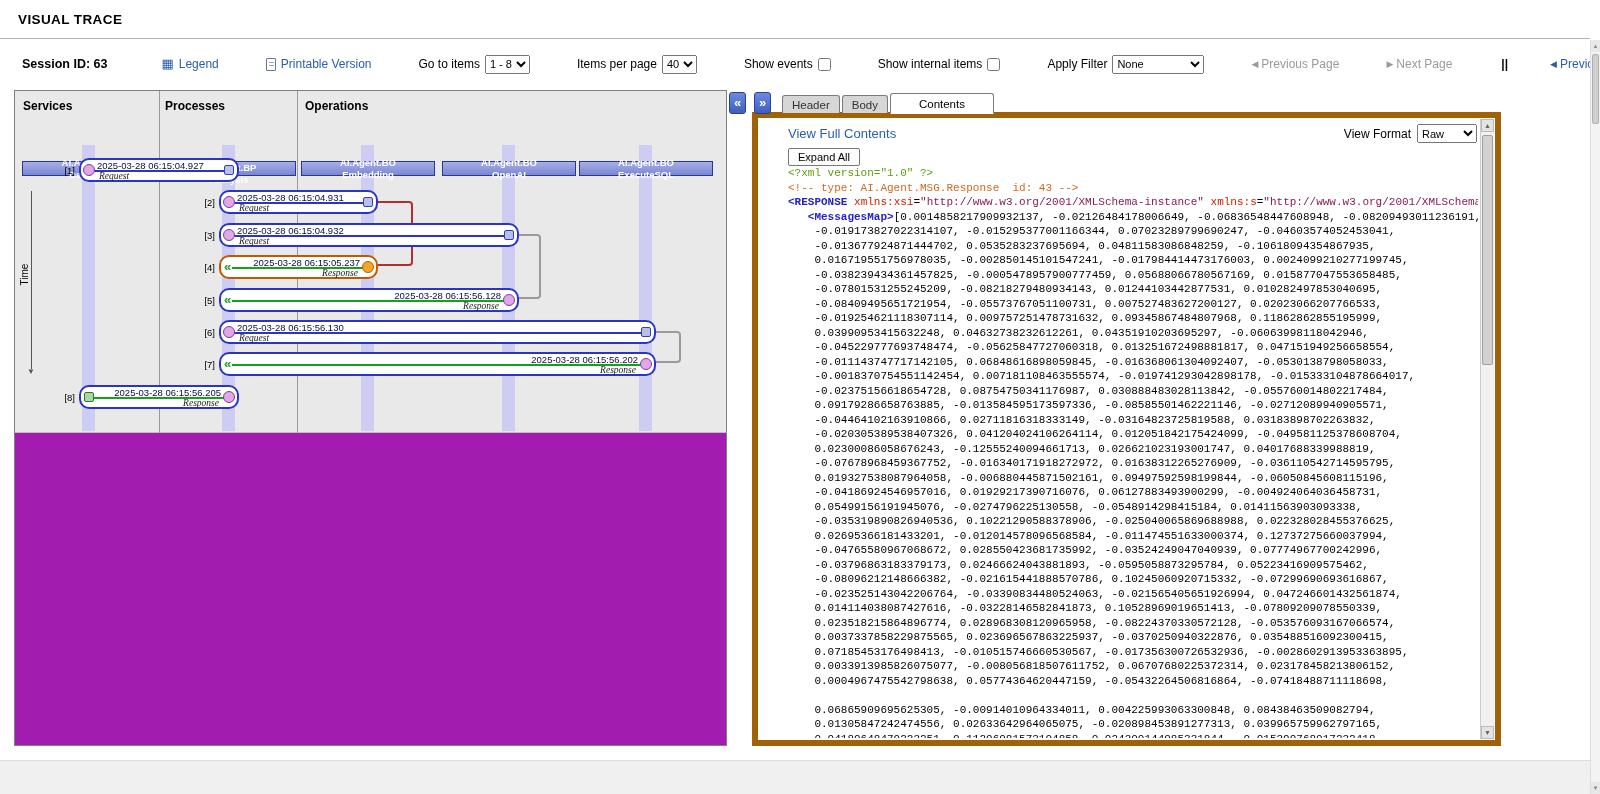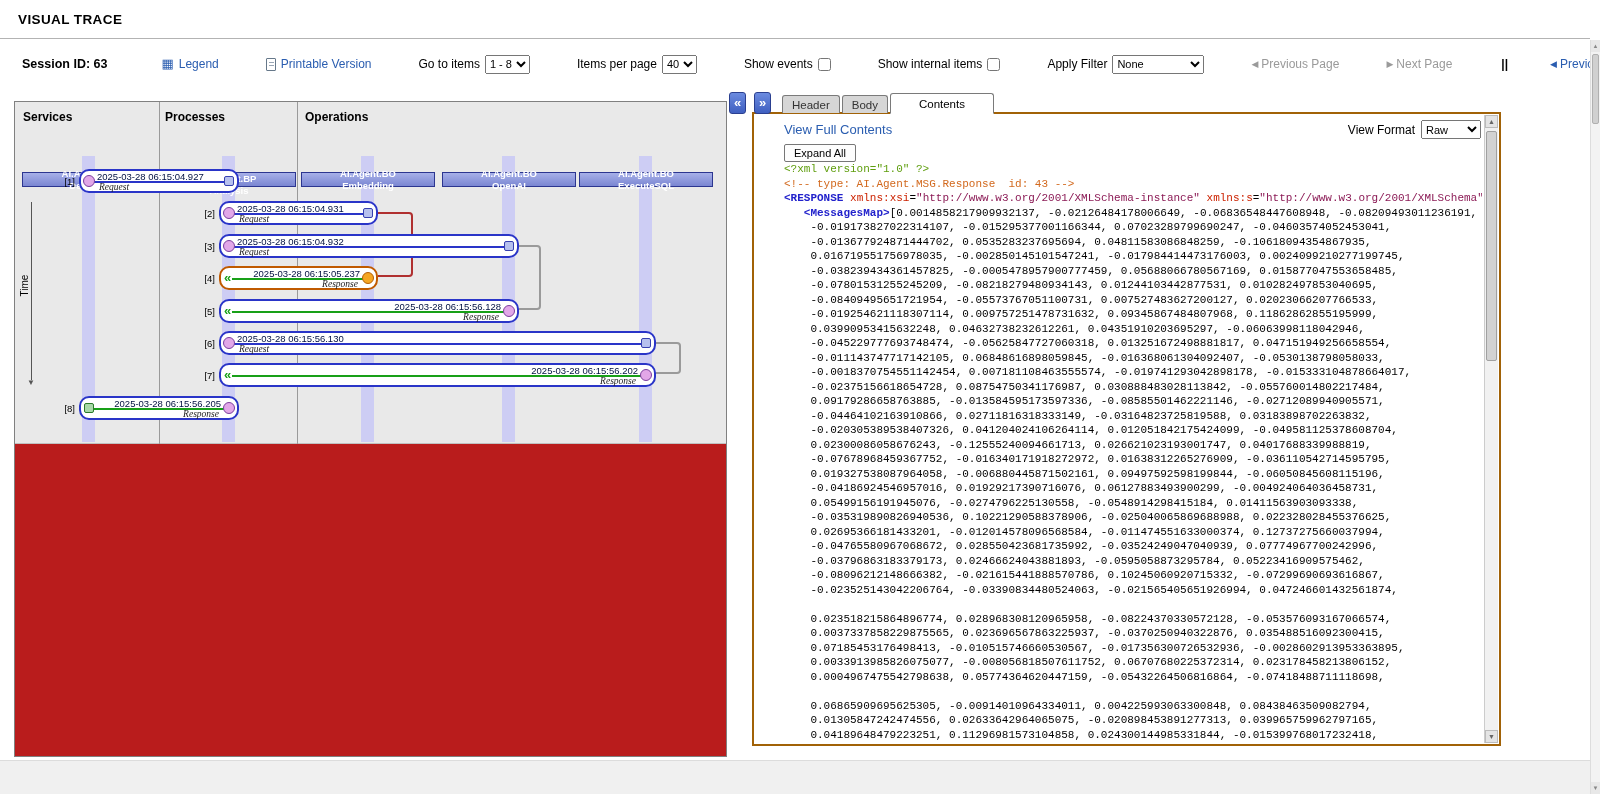--- a/index.html
+++ b/index.html
@@ -22,22 +22,22 @@
                       background:#9aa6b5; box-shadow:0 3px 0 #9aa6b5; }
   select { font-size:11px; height:19px; font-family:"Liberation Sans", sans-serif; }
   input[type=checkbox] { width:13px; height:13px; vertical-align:middle; }
   .nav { gap:3px; }
   .nav .arr { font-size:9px; }
   .nav.disabled, .nav.disabled .arr { color:#9a9a9a; }
   .nav.enabled, .nav.enabled .arr { color:#2a5db0; cursor:pointer; }
   .sep { font-weight:bold; margin:0 10px 0 2px; }
 
   
-  .left-panel { position:absolute; left:14px; top:101px; width:713px; height:656px;
-                border:1px solid #808080; background:#b91c1c; overflow:hidden;padding-left:20px; }
+  .left-panel { position:absolute; left:14px; top:90px; width:713px; height:656px;
+                border:1px solid #808080; background:#a21caf; overflow:hidden;padding-left:20px; }
   #diagram { position:absolute; inset:0; }
   .diagram-bg { position:absolute; left:0; top:0; right:0; height:342px; background:#e9e9e9;
                 border-bottom:1px solid #c0c0c0; z-index:0; }
   .section-divider { position:absolute; top:0; height:342px; width:0; border-left:1px solid #9a9a9a; z-index:0; }
   .d1 { left:144px; } .d2 { left:282px; }
   .sec-h { position:absolute; top:8px; font-size:12px; font-weight:bold; z-index:1; }
   .s1 { left:8px; } .s2 { left:150px; } .s3 { left:290px; }
   .lifeline { position:absolute; top:54px; height:286px; width:13px; background:#cdcdf4; z-index:1; }
   .ll-header { position:absolute; top:28px; width:134px; height:15px; z-index:2;
                background:linear-gradient(#a7b0e8,#7a86d2); border:1px solid #2c3690; border-radius:0;
@@ -77,21 +77,21 @@
                   color:#fff; font-size:13px; font-weight:bold; text-align:center; line-height:20px; cursor:pointer; }
   .cb-left { left:729px; } .cb-right { left:754px; }
 
   
   .right-panel { position:absolute; left:752px; top:90px; width:749px; height:656px; }
   .tabs { position:absolute; left:30px; top:0; height:23px; display:flex; align-items:flex-end; gap:2px; z-index:3; }
   .tab { font-size:11.5px; padding:3px 9px 2px; background:#d6d6d6; border:1px solid #7a7a7a;
          border-bottom:none; border-radius:3px 3px 0 0; color:#333; margin-bottom:0; cursor:pointer; }
   .tab.active { background:#fff; color:#000; padding:4px 28px 3px; position:relative; margin-bottom:-1px;
                 border-bottom:1px solid #fff; z-index:4; }
-  .content-box { position:absolute; top:22px; left:0; right:0; bottom:0; border:2px solid #a16207; background:#fff; }
+  .content-box { position:absolute; top:22px; left:0; right:0; bottom:0; border:6px solid #a16207; background:#fff; }
   .content-head { position:absolute; top:6px; left:30px; right:18px; display:flex;
                   justify-content:space-between; align-items:center; }
   .vfc { font-size:13px; }
   .vf-group { display:flex; align-items:center; gap:6px; font-size:12px; }
   .expand-btn { position:absolute; top:30px; left:30px; font-size:11px; padding:2px 9px;
                 border:1px solid #777; background:#fdfdfd; border-radius:2px; cursor:pointer;
                 font-family:"Liberation Sans", sans-serif; }
   .xml-area { position:absolute; top:48px; left:30px; right:17px; bottom:2px; overflow:hidden;
               font-family:"Liberation Mono", monospace; font-size:11px; line-height:14.5px; }
   .xl { white-space:pre; }
@@ -328,21 +328,21 @@
         <div class="xl"><span>    </span><span>-0.07678968459367752, -0.016340171918272972, 0.01638312265276909, -0.036110542714595795,</span></div>
         <div class="xl"><span>    </span><span>0.019327538087964058, -0.006880445871502161, 0.09497592598199844, -0.06050845608115196,</span></div>
         <div class="xl"><span>    </span><span>-0.04186924546957016, 0.01929217390716076, 0.06127883493900299, -0.004924064036458731,</span></div>
         <div class="xl"><span>    </span><span>0.05499156191945076, -0.0274796225130558, -0.0548914298415184, 0.01411563903093338,</span></div>
         <div class="xl"><span>    </span><span>-0.035319890826940536, 0.10221290588378906, -0.025040065869688988, 0.022328028455376625,</span></div>
         <div class="xl"><span>    </span><span>0.02695366181433201, -0.012014578096568584, -0.011474551633000374, 0.12737275660037994,</span></div>
         <div class="xl"><span>    </span><span>-0.04765580967068672, 0.028550423681735992, -0.03524249047040939, 0.07774967700242996,</span></div>
         <div class="xl"><span>    </span><span>-0.03796863183379173, 0.02466624043881893, -0.0595058873295784, 0.05223416909575462,</span></div>
         <div class="xl"><span>    </span><span>-0.08096212148666382, -0.021615441888570786, 0.10245060920715332, -0.07299690693616867,</span></div>
         <div class="xl"><span>    </span><span>-0.023525143042206764, -0.03390834480524063, -0.021565405651926994, 0.047246601432561874,</span></div>
-        <div class="xl"><span>    </span></div>
+        <div class="xl"><span>    </span><span>0.014114038087427616, -0.03228146582841873, 0.10528969019651413, -0.07809209078550339,</span></div>
         <div class="xl"><span>    </span><span>0.023518215864896774, 0.028968308120965958, -0.08224370330572128, -0.053576093167066574,</span></div>
         <div class="xl"><span>    </span><span>0.0037337858229875565, 0.023696567863225937, -0.0370250940322876, 0.035488516092300415,</span></div>
         <div class="xl"><span>    </span><span>0.07185453176498413, -0.010515746660530567, -0.017356300726532936, -0.0028602913953363895,</span></div>
         <div class="xl"><span>    </span><span>0.0033913985826075077, -0.008056818507611752, 0.06707680225372314, 0.023178458213806152,</span></div>
         <div class="xl"><span>    </span><span>0.0004967475542798638, 0.05774364620447159, -0.05432264506816864, -0.07418488711118698,</span></div>
         <div class="xl"><span>    </span></div>
         <div class="xl"><span>    </span><span>0.06865909695625305, -0.00914010964334011, 0.004225993063300848, 0.08438463509082794,</span></div>
         <div class="xl"><span>    </span><span>0.01305847242474556, 0.02633642964065075, -0.020898453891277313, 0.039965759962797165,</span></div>
         <div class="xl"><span>    </span><span>0.04189648479223251, 0.11296981573104858, 0.024300144985331844, -0.015399768017232418,</span></div>
       </div>

